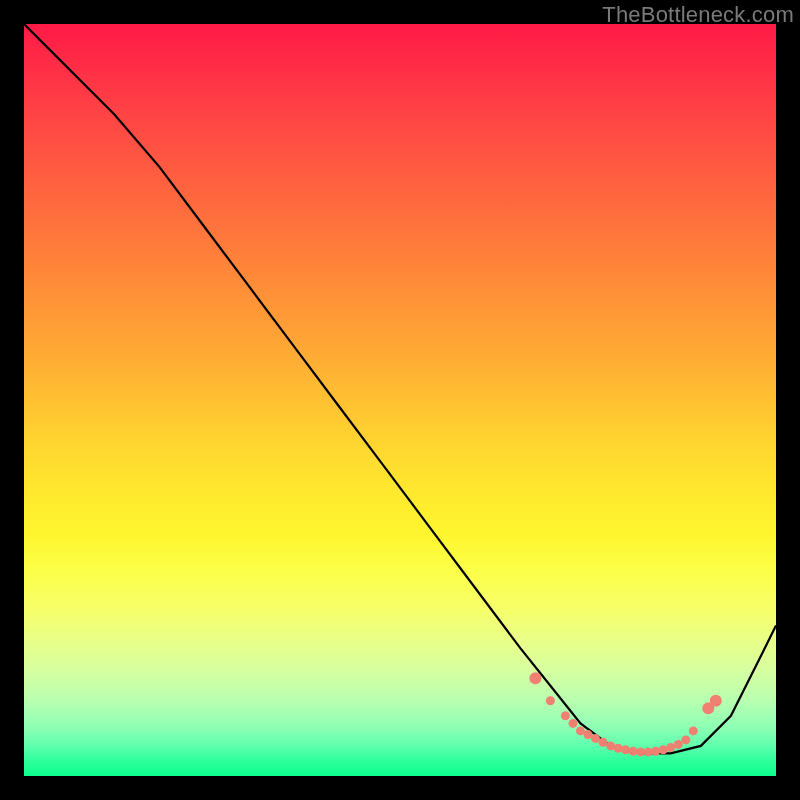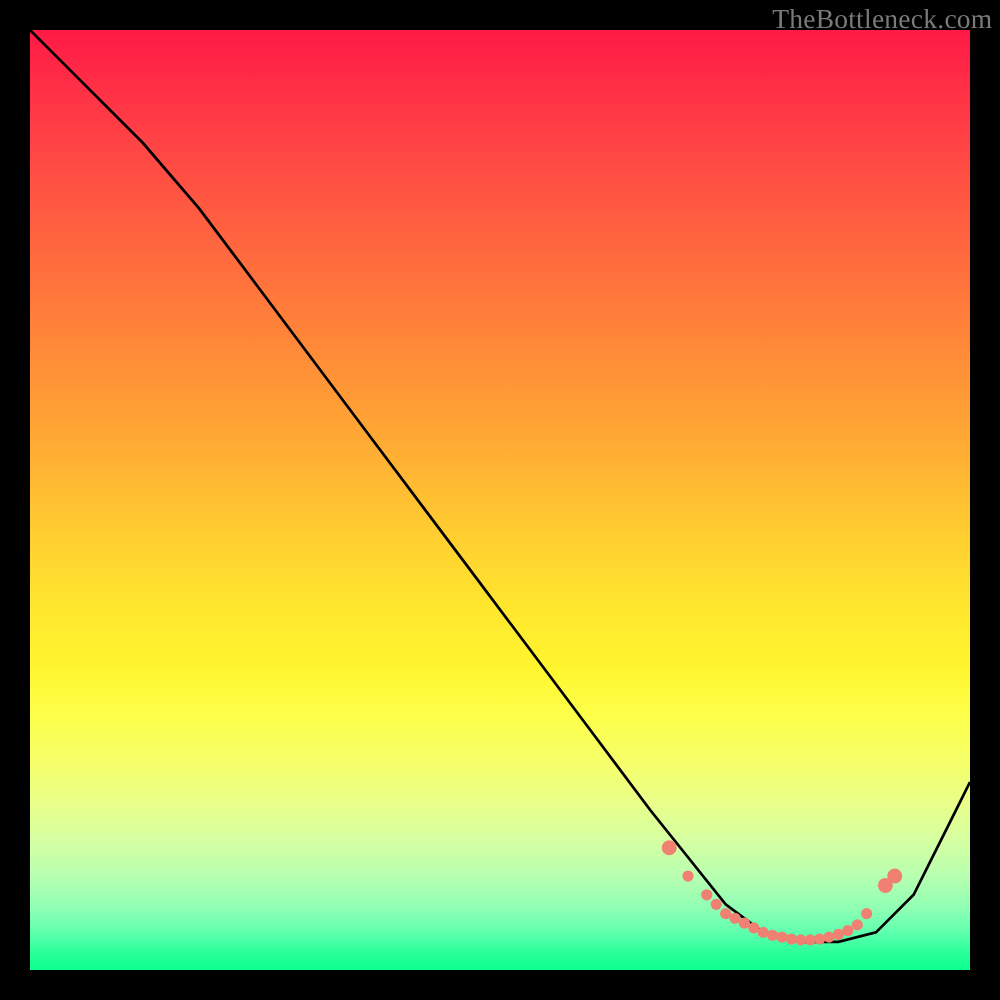--- a/index.html
+++ b/index.html
@@ -11,21 +11,20 @@
     overflow: hidden;
     font-family: Arial, Helvetica, sans-serif;
   }
   .frame {
     position: absolute;
     top: 0;
     left: 0;
     width: 800px;
     height: 800px;
     background: #000;
-    font-family: Liberation Serif, serif;
   }
   .plot-area {
     position: absolute;
     left: 24px;
     top: 24px;
     width: 752px;
     height: 752px;
     overflow: hidden;
   }
   

